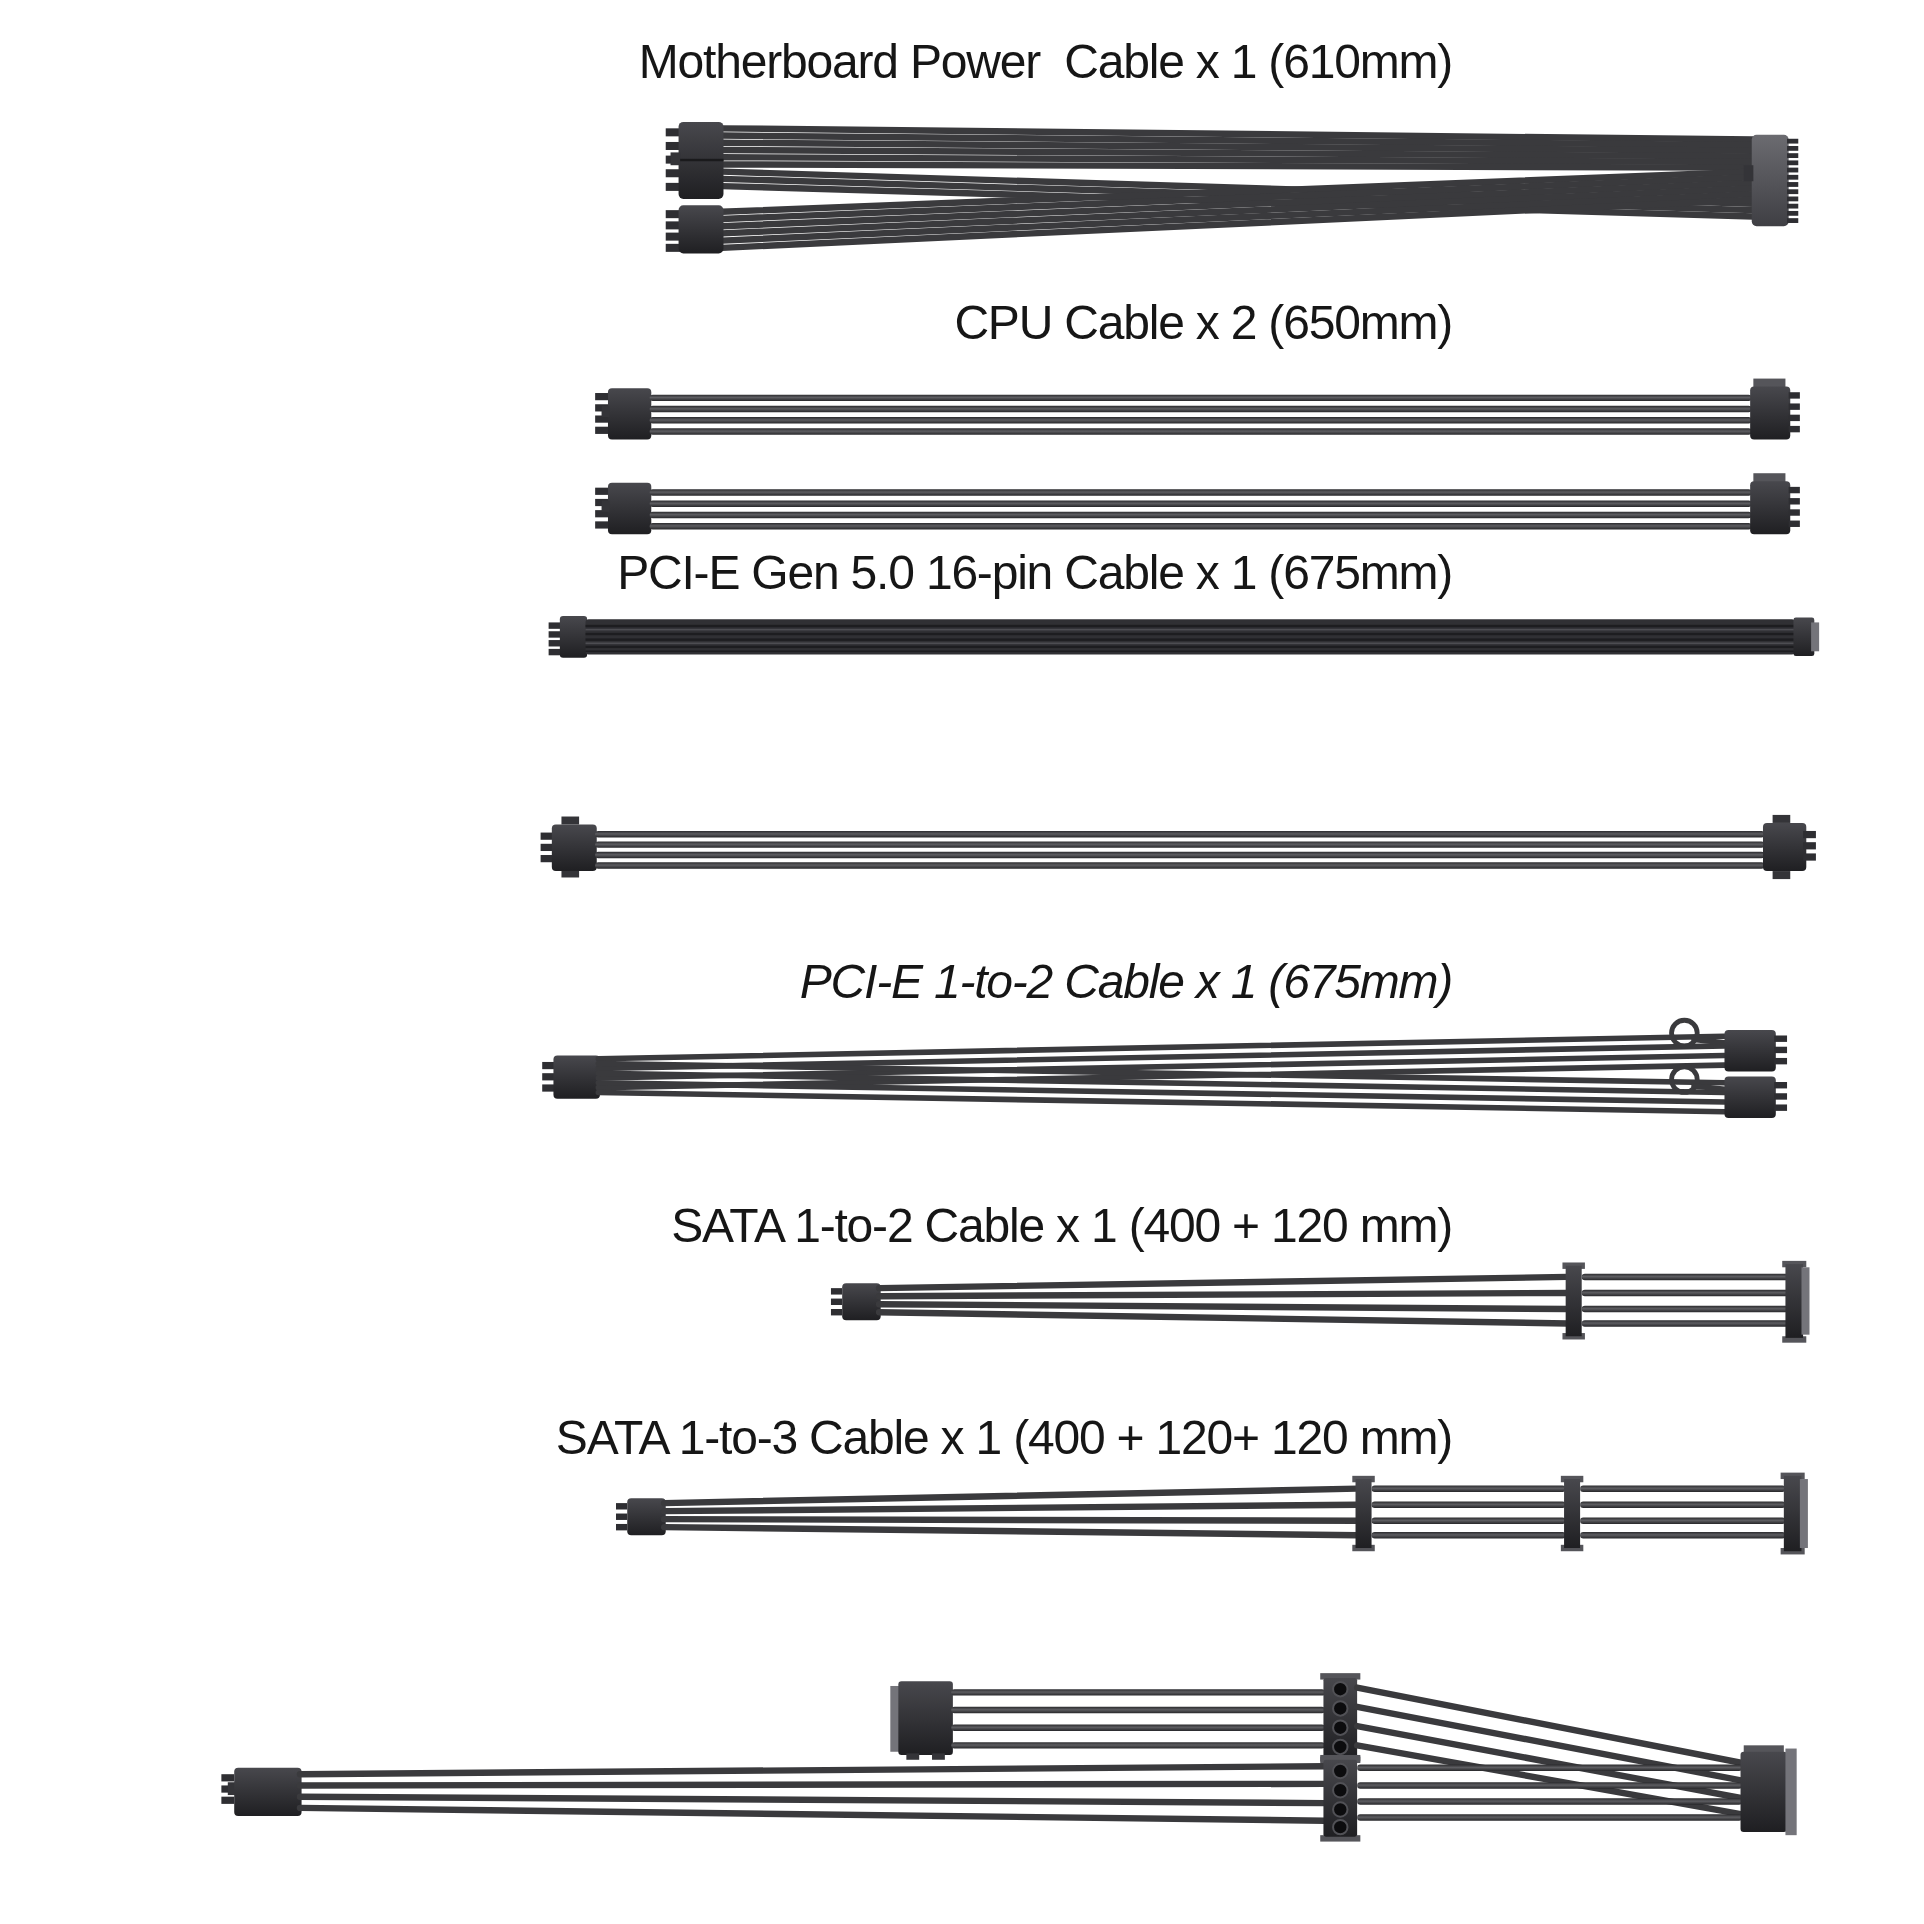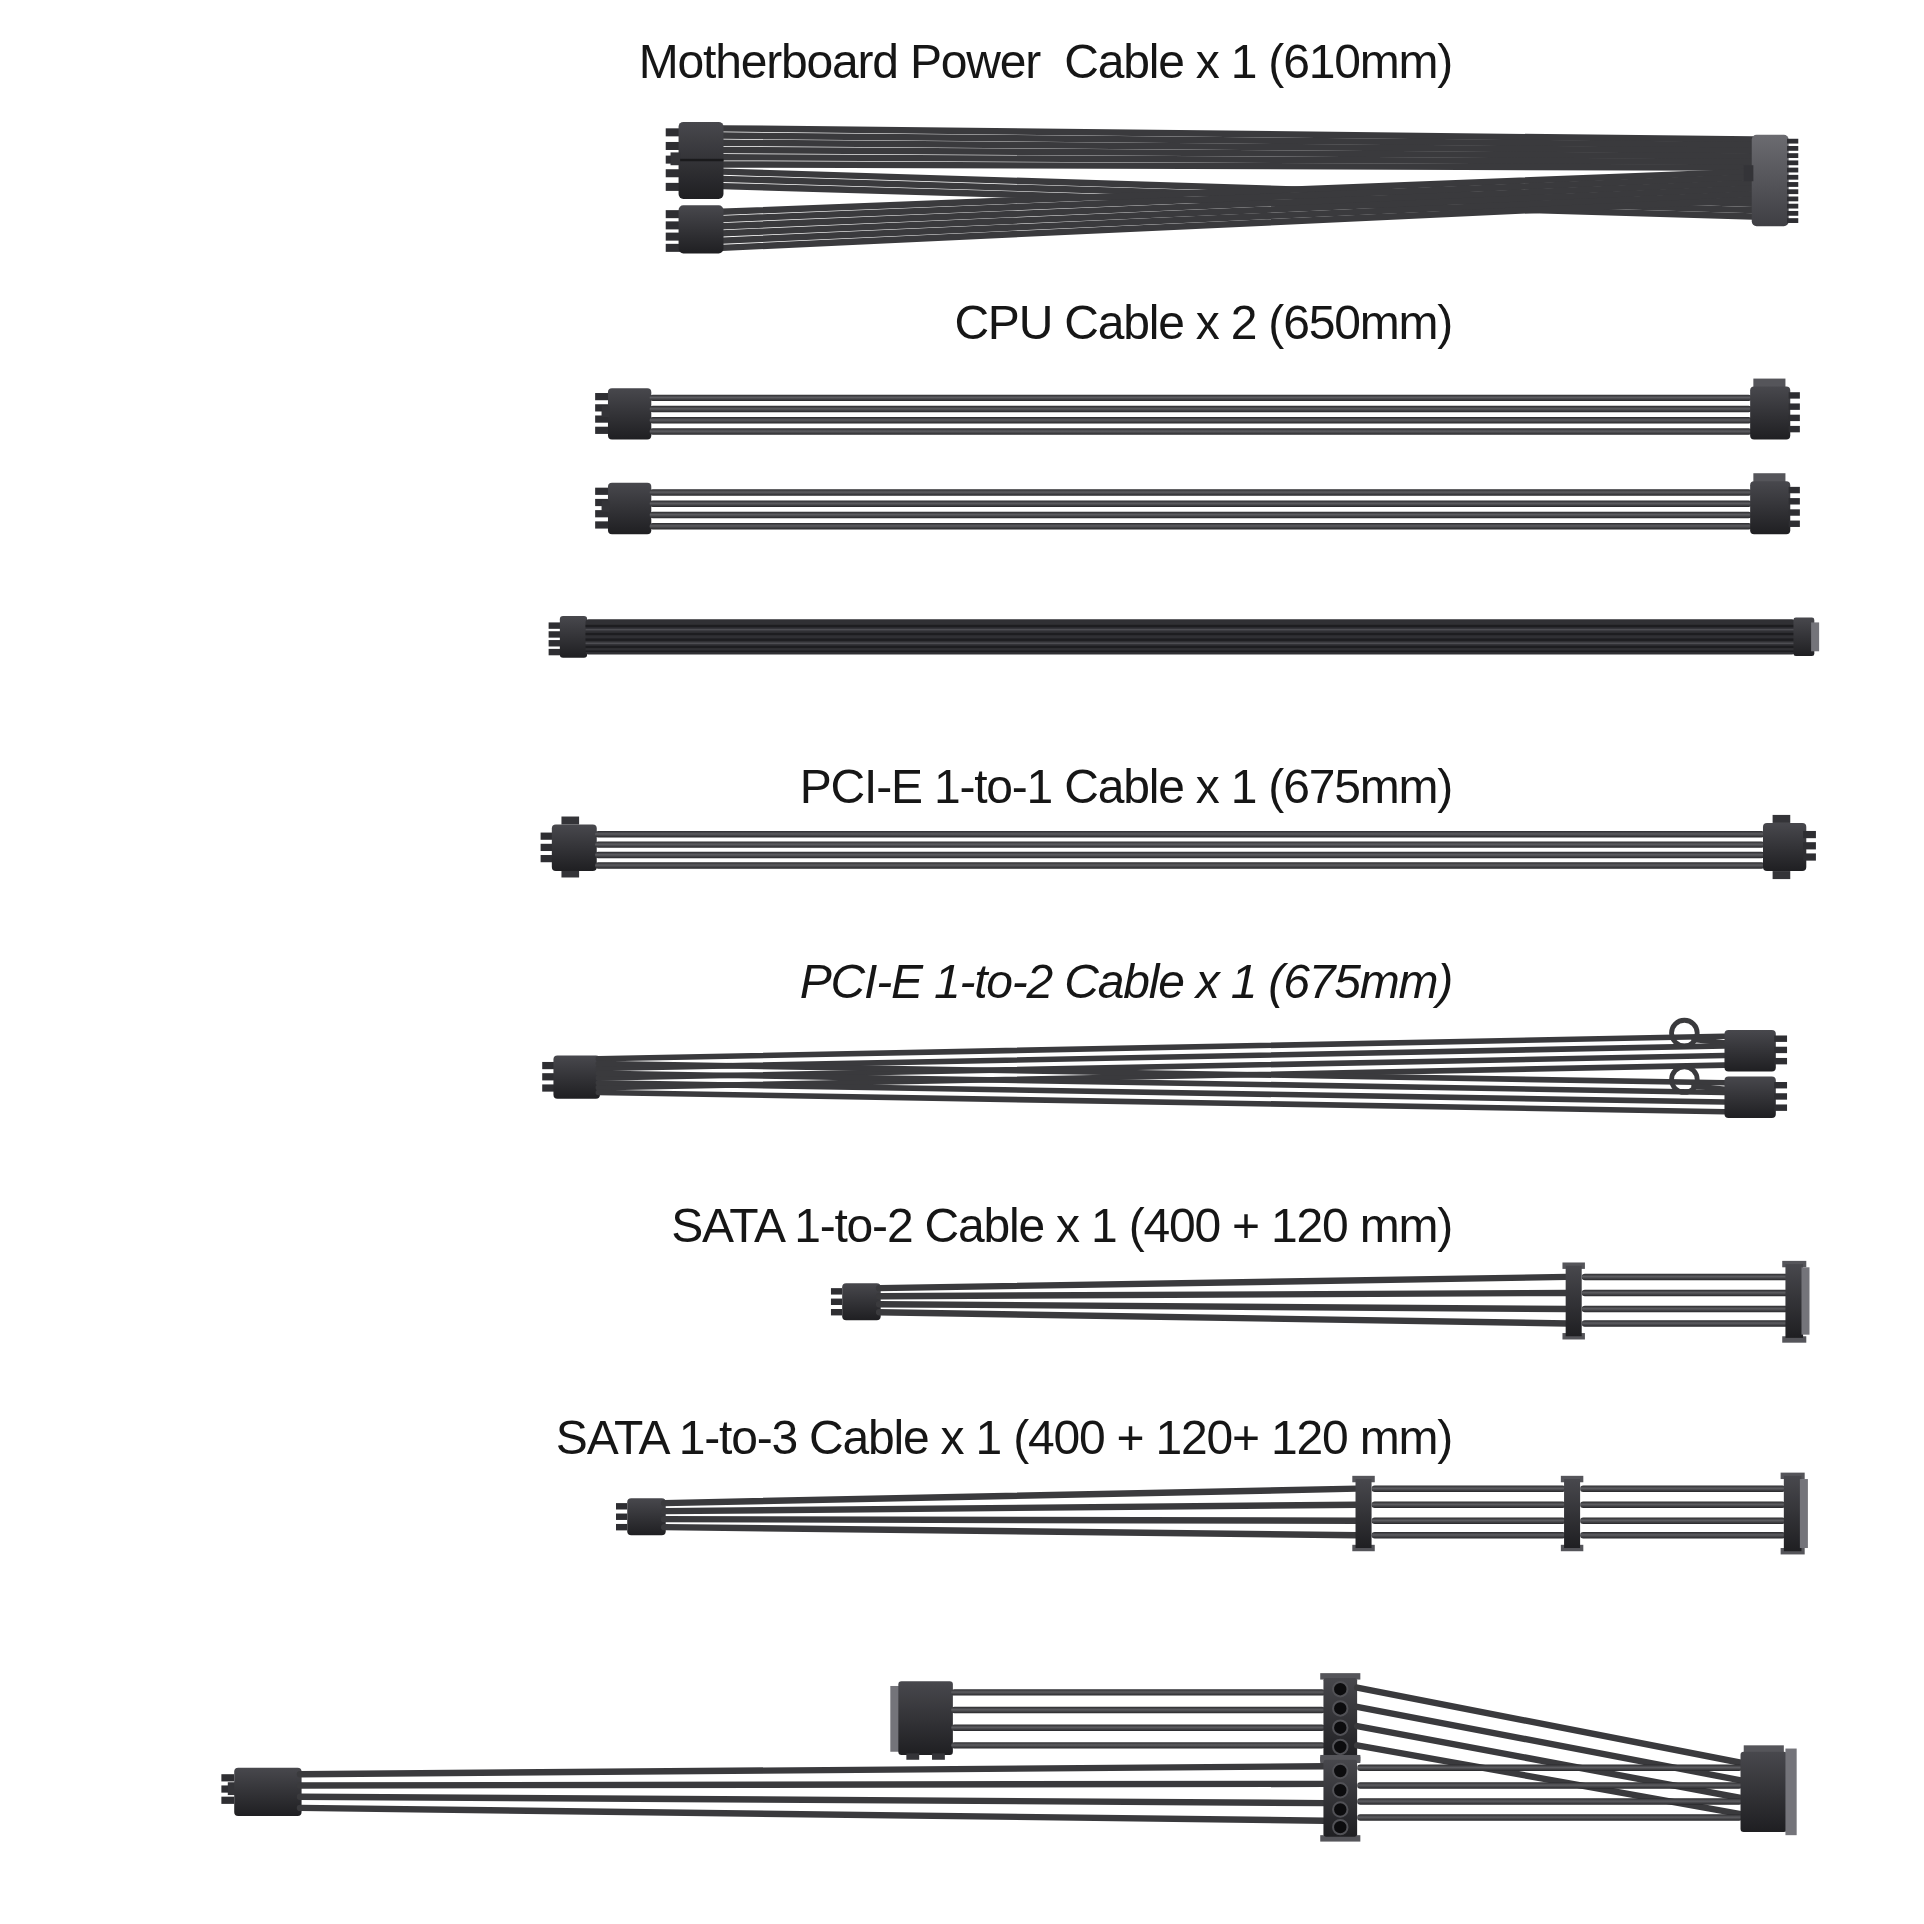--- a/index.html
+++ b/index.html
@@ -26,21 +26,21 @@
   .braidLite{fill:#4d4d52;}
   .divider{fill:#1a1a1c;}
 </style>
 </head>
 <body>
 
 <div class="canvas">
 
   <div class="cable-title t1">Motherboard Power  Cable x 1 (610mm)</div>
   <div class="cable-title t2">CPU Cable x 2 (650mm)</div>
-  <div class="cable-title t4">PCI-E 1-to-1 Cable x 1 (675mm)</div>
+  <div class="cable-title t3">PCI-E Gen 5.0 16-pin Cable x 1 (675mm)</div>
   <div class="cable-title t5">PCI-E 1-to-2 Cable x 1 (675mm)</div>
   <div class="cable-title t6">SATA 1-to-2 Cable x 1 (400 + 120 mm)</div>
   <div class="cable-title t7">SATA 1-to-3 Cable x 1 (400 + 120+ 120 mm)</div>
 
   <svg class="art" width="1925" height="1925" viewBox="0 0 2400 2400">
     <defs>
       <linearGradient id="gw" x1="0" y1="0" x2="0" y2="1">
         <stop offset="0" stop-color="#2b2b2e"></stop>
         <stop offset="0.45" stop-color="#5d5d61"></stop>
         <stop offset="1" stop-color="#27272a"></stop>

